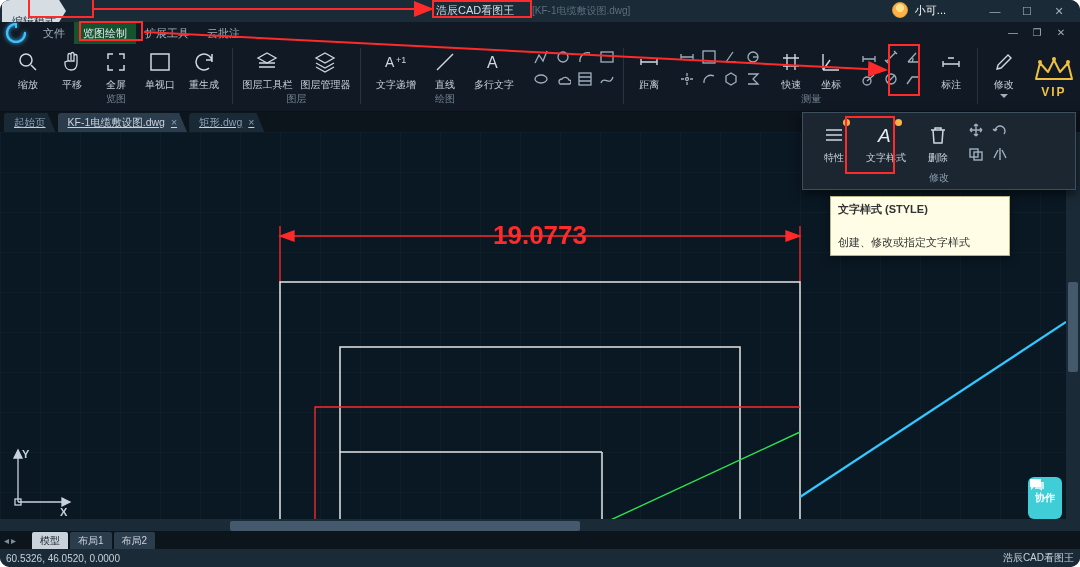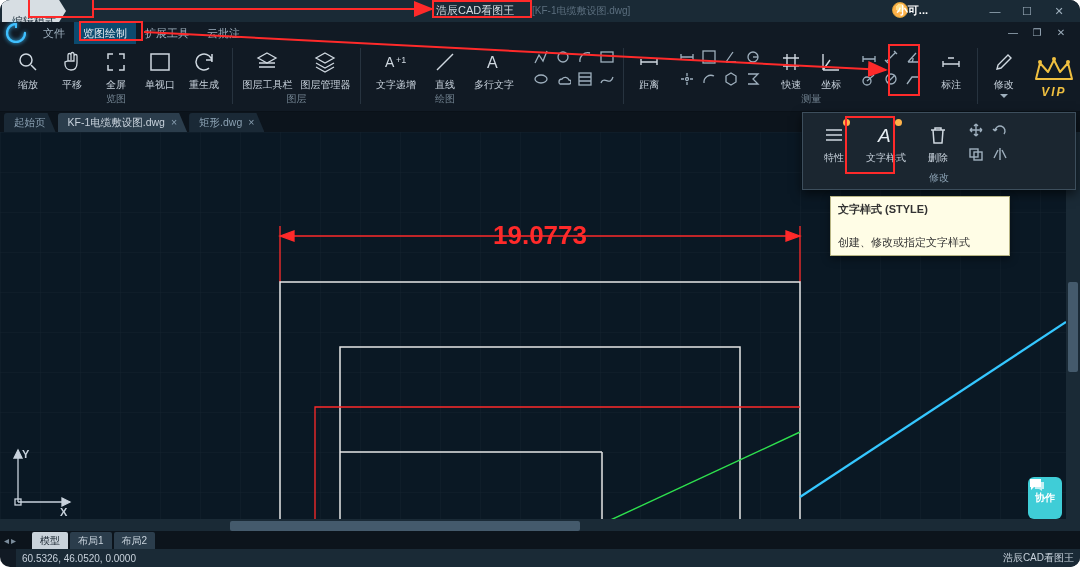--- a/index.html
+++ b/index.html
@@ -10,50 +10,50 @@
   .titlebar { height:22px; background:#1a2a36; display:flex; align-items:center; color:#c8d2dc; font-size:11px; position:relative; }
   .titlebar .mode-badge {
     height:20px; line-height:20px; padding:16px 10px; margin-left:2px;
     background:#d7dee3; color:#1a2a36; font-size:11px; position:relative;
     clip-path:polygon(0 0,calc(100% - 10px) 0,100% 50%,calc(100% - 10px) 100%,0 100%);
   }
   .titlebar .app-title { position:absolute; left:436px; top:3px; font-size:11px; color:#d7dee3; }
   .titlebar .app-sub { position:absolute; left:532px; top:4px; font-size:10px; color:#5b6e7e; }
   .titlebar .user-ico { position:absolute; right:172px; top:2px; width:16px; height:16px;
     border-radius:50%; background:radial-gradient(circle at 50% 36%,#ffe08a 0 35%,#ffb24a 36% 100%); border:1px solid #d9a33a; }
-  .titlebar .user-name { position:absolute; right:152px; top:3px; font-size:11px; font-weight:bold; color:#fff; }
+  .titlebar .user-name { position:absolute; right:134px; top:3px; font-size:11px; font-weight:normal; color:#fff; }
   .titlebar .win-btns { position:absolute; right:6px; top:0; display:flex; gap:2px; }
   .titlebar .win-btns span { width:30px; height:22px; display:flex; align-items:center; justify-content:center; color:#9fb0be; font-size:11px; cursor:pointer; }
 
   
   .menubar { height:22px; background:#111a24; display:flex; align-items:center; padding-left:34px; font-size:11px; color:#9fb0be; position:relative; }
   .app-logo { position:absolute; left:4px; top:-1px; width:24px; height:24px; display:flex; align-items:center; justify-content:center; }
   .app-logo svg { filter:drop-shadow(0 0 2px #3fc0ff); }
   .menubar .menu-item { padding:0 9px; height:22px; line-height:22px; position:relative; }
-  .menubar .menu-item.active { background:#0c4a6e; color:#e6edf2; }
+  .menubar .menu-item.active { background:#14532d; color:#e6edf2; }
   .child-win-btns { position:absolute; right:8px; top:0; display:flex; gap:2px; }
   .child-win-btns span { width:22px; height:20px; display:flex; align-items:center; justify-content:center; color:#9fb0be; font-size:10px; }
 
   
   .ribbon { height:68px; background:#111a24; display:flex; padding-left:2px; border-bottom:1px solid #0a1118; }
   .group { display:flex; flex-direction:column; align-items:center; }
   .group .tools { display:flex; padding:2px 4px 0 4px; gap:0; }
   .tool { width:44px; display:flex; flex-direction:column; align-items:center; gap:2px; color:#c8d2dc; font-size:10px; cursor:pointer; padding-top:2px; }
   .tool.narrow { width:40px; }
   .tool.wide { width:58px; }
   .iconbox { width:28px; height:28px; display:flex; align-items:center; justify-content:center; color:#c8d2dc; }
   .group .label { font-size:10px; color:#728391; height:14px; line-height:14px; }
   .sep { width:1px; background:#27333f; margin:4px 2px; height:56px; }
   .mini-grid { display:grid; grid-template-columns:repeat(4,20px); grid-auto-rows:20px; gap:2px; padding:3px 4px 0 4px; }
   .mini-grid .mini { display:flex; align-items:center; justify-content:center; color:#9fb0be; cursor:pointer; }
 
   .vip-area { margin-left:auto; width:120px; display:flex; flex-direction:column; align-items:center; justify-content:center; color:#f0c040; }
 
   
-  .file-tabs { height:20px; background:#0c141c; display:flex; align-items:end; padding-left:4px; font-size:10.5px; color:#c8d2dc; }
+  .file-tabs { height:20px; background:#0c141c; display:flex; align-items:end; padding-left:4px; font-size:10.5px; color:#c8d2dc;text-decoration:underline; }
   .file-tab { height:19px; line-height:19px; padding:0 10px; background:#2b3d4c; margin-right:2px;
      clip-path:polygon(0 0,calc(100% - 8px) 0,100% 100%,0 100%); border-top-left-radius:3px; }
   .file-tab.dim { background:#1a2936; color:#8aa0b2; }
   .file-tab .close { margin-left:6px; color:#8aa0b2; }
 
   
   .canvas-area { position:absolute; left:0; top:132px; right:0; bottom:34px; background:#0a1824;font-weight:bold; }
   .canvas-area svg { position:absolute; left:0; top:0; }
   .scroll-v { position:absolute; right:0; top:132px; width:14px; bottom:34px; background:#1a2a36; }
   .scroll-v .thumb { position:absolute; left:2px; right:2px; top:150px; height:90px; background:#445a6c; border-radius:2px; }
@@ -70,21 +70,21 @@
 
   .tooltip { position:absolute; right:70px; top:196px; width:180px; background:#fffde6; border:1px solid #b8b584;
     font-size:11px; color:#333; padding:5px 7px; box-shadow:0 3px 8px rgba(0,0,0,.4); }
   .tooltip .tt-title { font-weight:bold; margin-bottom:18px; }
 
   
   .modelbar { position:absolute; left:0; bottom:18px; right:0; height:18px; background:#0c141c; display:flex; align-items:center; font-size:10px; color:#c8d2dc; }
   .modelbar .nav { width:30px; display:flex; gap:2px; padding-left:4px; color:#7c8d9c; }
   .modelbar .mtab { padding:0 8px; height:17px; line-height:17px; background:#2b3d4c; margin-left:2px; border-radius:2px 2px 0 0; }
   .modelbar .mtab.active { background:#c9d2da; color:#16222d; }
-  .statusbar { position:absolute; left:16px; bottom:0; right:0; height:18px; background:#1a2a36; display:flex; align-items:center; font-size:10px; color:#c8d2dc; padding:0 6px; }
+  .statusbar { position:absolute; left:0; bottom:0; right:0; height:18px; background:#1a2a36; display:flex; align-items:center; font-size:10px; color:#c8d2dc; padding:0 6px; }
   .statusbar .right { margin-left:auto; color:#c8d2dc; }
 
   
   .hl { position:absolute; border:2px solid #ff2a2a; pointer-events:none; }
   .arrow { position:absolute; pointer-events:none; }
 
   
   .hl.mode { left:28px; top:-2px; width:66px; height:20px; }
   .hl.title { left:432px; top:0px; width:100px; height:18px; }
   .hl.tab { left:79px; top:21px; width:64px; height:20px; }
@@ -426,21 +426,21 @@
       <div class="label">&nbsp;</div>
     </div>
 
     <div class="vip-area">
       <svg width="44" height="28" viewBox="0 0 44 28">
         <path d="M4 22L8 6l8 9L22 3l6 12 8-9 4 16z" fill="none" stroke="#f0c040" stroke-width="2" stroke-linejoin="round"></path>
         <circle cx="8" cy="5" r="2" fill="#f0c040"></circle>
           <circle cx="22" cy="2" r="2" fill="#f0c040"></circle>
           <circle cx="36" cy="5" r="2" fill="#f0c040"></circle>
       </svg>
-      <span style="font-size:12px; font-weight:bold; letter-spacing:2px;font-style:italic;">VIP</span>
+      <span style="font-size:12px; font-weight:bold; letter-spacing:2px;">VIP</span>
     </div>
   </div>
 
   <div class="file-tabs">
     <div class="file-tab dim"><span>起始页</span></div>
     <div class="file-tab"><span>KF-1电缆敷设图.dwg</span><span class="close">×</span></div>
     <div class="file-tab dim"><span>矩形.dwg</span><span class="close">×</span></div>
   </div>
 
   <div class="canvas-area">

